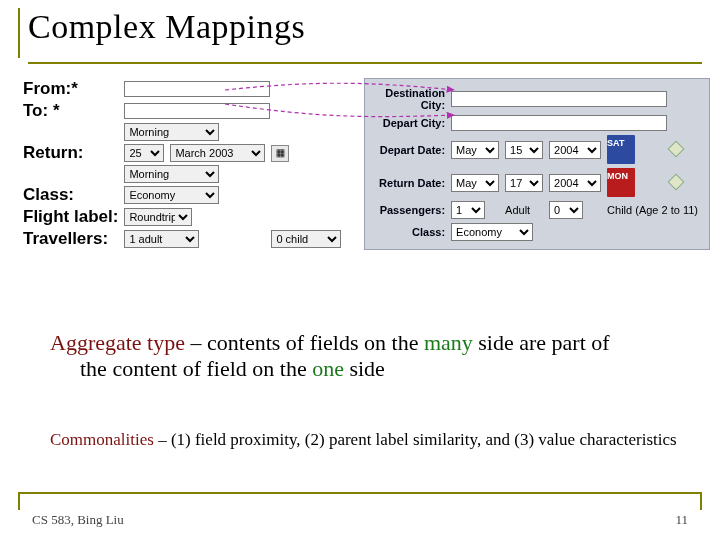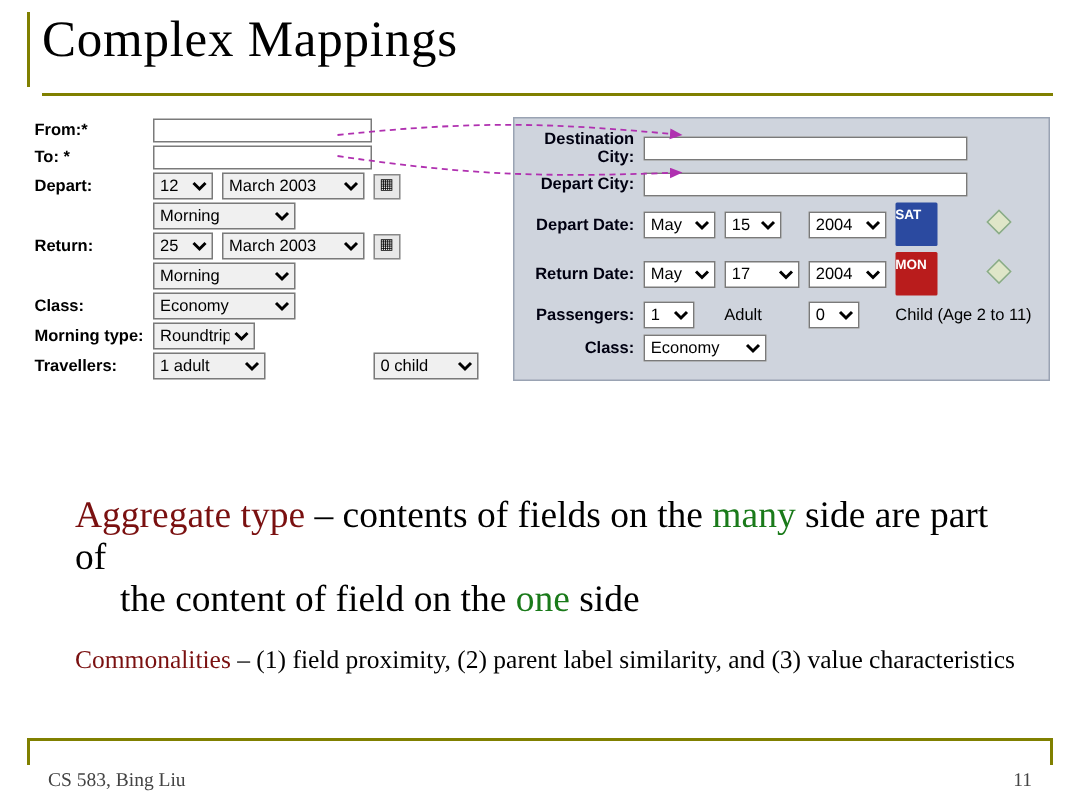--- a/index.html
+++ b/index.html
@@ -54,21 +54,21 @@
   }
 
   
   .form-left {
     font-family: Arial, sans-serif;
     font-size: 11px;
     color: #000;
   }
   .form-left table { border-collapse: collapse; }
   .form-left td { padding: 1px 3px; vertical-align: middle; white-space: nowrap; }
-  .lbl-left { font-weight: bold; font-size: 11px; width: 70px; }
+  .lbl-left { font-weight: bold; font-size: 17px; width: 70px; }
   .txt-in {
     width: 140px; height: 14px;
     border: 1px solid #7a7a7a;
     background: #fff;
     font-size: 11px;
     padding: 0 2px;
   }
   .sel {
     font-family: Arial, sans-serif;
     font-size: 11px;
@@ -141,21 +141,21 @@
     left: 0;
     width: 720px;
     height: 200px;
     pointer-events: none;
   }
 
   .body-text {
     position: absolute;
     left: 50px;
     right: 40px;
-    font-size: 25px;
+    font-size: 22px;
     color: #000;
   }
   .aggregate { top: 330px; }
   .aggregate .indent { margin-left: 30px; }
   .many { color: #1a7a1a; }
   .one { color: #1a7a1a; }
   .agg-label { color: #7a1010; }
   .commonalities { top: 430px; font-size: 17px; }
   .comm-label { color: #7a1010; }
 
@@ -207,45 +207,39 @@
         <tbody>
             <tr>
           <td class="lbl-left">From:*</td>
           <td colspan="3"><input class="txt-in" style=""></td>
         </tr>
         <tr>
           <td class="lbl-left">To: *</td>
           <td colspan="3"><input class="txt-in" style=""></td>
         </tr>
         <tr>
-          <td class="lbl-left">Depart:</td>
-          <td><select class="sel" style="width:40px"><option>12</option></select></td>
-          <td><select class="sel" style="width:95px"><option>March 2003</option></select></td>
-          <td><span class="icon-btn">▦</span></td>
-        </tr>
-        <tr>
           <td></td>
           <td colspan="3"><select class="sel" style="width:95px"><option>Morning</option></select></td>
         </tr>
         <tr>
           <td class="lbl-left">Return:</td>
           <td><select class="sel" style="width:40px"><option>25</option></select></td>
           <td><select class="sel" style="width:95px"><option>March 2003</option></select></td>
           <td><span class="icon-btn">▦</span></td>
         </tr>
         <tr>
           <td></td>
           <td colspan="3"><select class="sel" style="width:95px"><option>Morning</option></select></td>
         </tr>
         <tr>
           <td class="lbl-left">Class:</td>
           <td colspan="3"><select class="sel" style="width:95px"><option>Economy</option></select></td>
         </tr>
         <tr>
-          <td class="lbl-left">Morning type:</td>
+          <td class="lbl-left">Flight label:</td>
           <td colspan="3"><select class="sel" style="width:68px"><option>Roundtrip</option></select></td>
         </tr>
         <tr>
           <td class="lbl-left">Travellers:</td>
           <td colspan="2"><select class="sel" style="width:75px"><option>1 adult</option></select></td>
           <td><select class="sel" style="width:70px"><option>0 child</option></select></td>
         </tr>
       </tbody>
         </table>
     </div>
@@ -267,21 +261,21 @@
           <td class="lbl-right">Depart Date:</td>
           <td><select class="sel-r" style="width:48px"><option>May</option></select></td>
           <td><select class="sel-r" style="width:38px"><option>15</option></select></td>
           <td><select class="sel-r" style="width:52px"><option>2004</option></select></td>
           <td><span class="day-badge sat">SAT</span></td>
           <td><span class="diamond"></span></td>
         </tr>
         <tr>
           <td class="lbl-right">Return Date:</td>
           <td><select class="sel-r" style="width:48px"><option>May</option></select></td>
-          <td><select class="sel-r" style="width:50px"><option>17</option></select></td>
+          <td><select class="sel-r" style="width:38px"><option>17</option></select></td>
           <td><select class="sel-r" style="width:52px"><option>2004</option></select></td>
           <td><span class="day-badge mon">MON</span></td>
           <td><span class="diamond"></span></td>
         </tr>
         <tr>
           <td class="lbl-right">Passengers:</td>
           <td><select class="sel-r" style="width:34px"><option>1</option></select></td>
           <td class="sub-lbl">Adult</td>
           <td><select class="sel-r" style="width:34px"><option>0</option></select></td>
           <td colspan="2" class="sub-lbl">Child (Age 2 to 11)</td>

